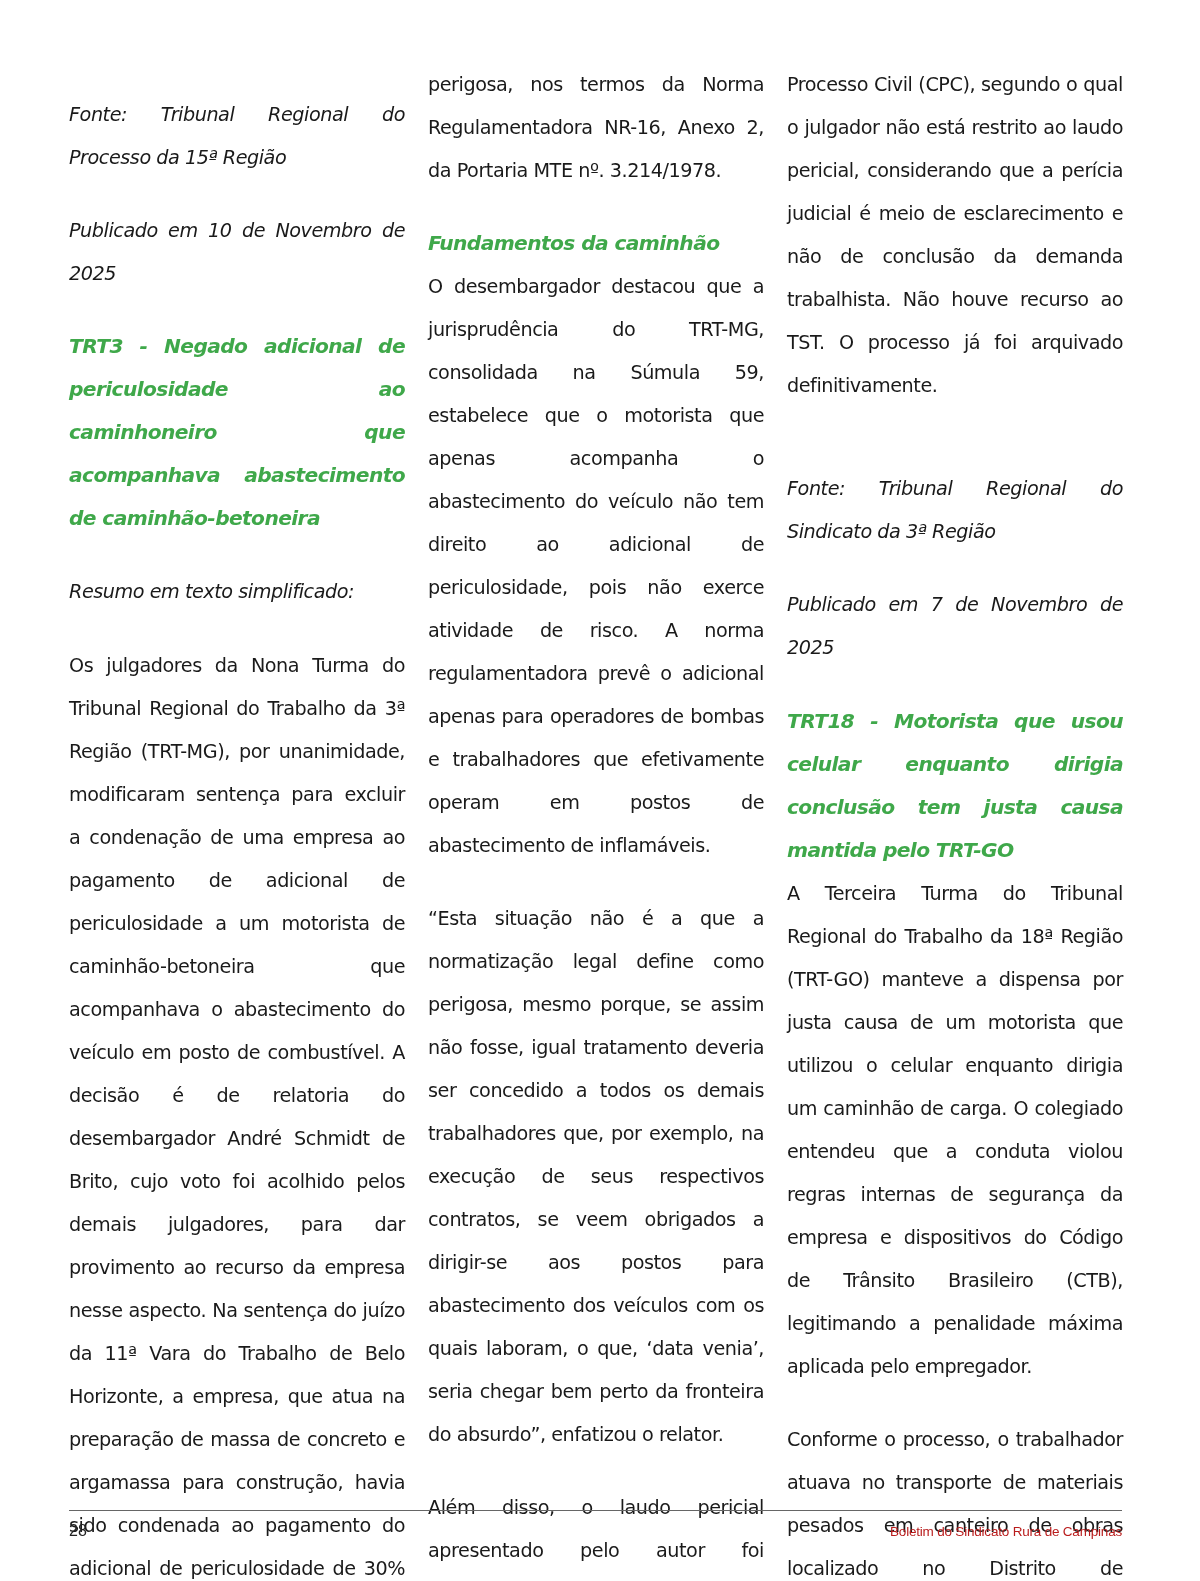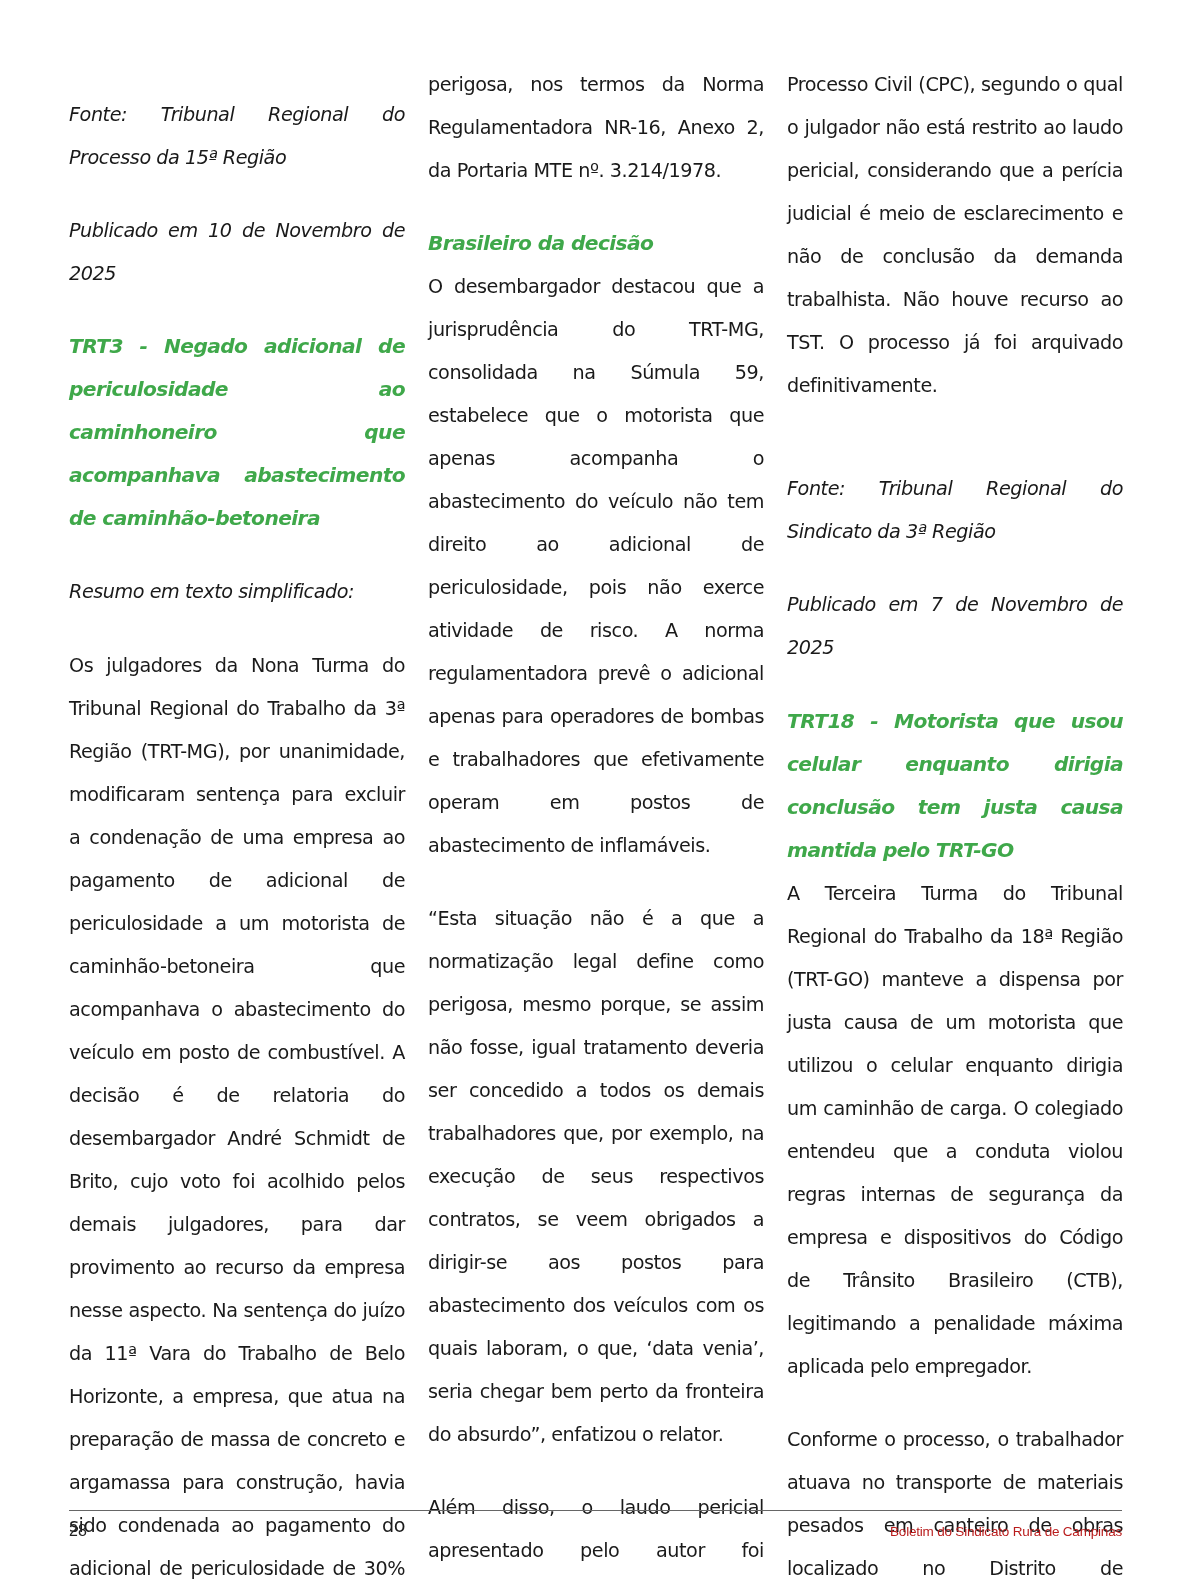--- a/index.html
+++ b/index.html
@@ -56,21 +56,21 @@
     <p class="heading">TRT3 - Negado adicional de periculosidade ao caminhoneiro que acompanhava abastecimento de caminhão-betoneira</p>
     <div class="gap"></div>
     <p class="italic">Resumo em texto simplificado:</p>
     <div class="gap"></div>
     <p>Os julgadores da Nona Turma do Tribunal Regional do Trabalho da 3ª Região (TRT-MG), por unanimidade, modificaram sentença para excluir a condenação de uma empresa ao pagamento de adicional de periculosidade a um motorista de caminhão-betoneira que acompanhava o abastecimento do veículo em posto de combustível. A decisão é de relatoria do desembargador André Schmidt de Brito, cujo voto foi acolhido pelos demais julgadores, para dar provimento ao recurso da empresa nesse aspecto. Na sentença do juízo da 11ª Vara do Trabalho de Belo Horizonte, a empresa, que atua na preparação de massa de concreto e argamassa para construção, havia sido condenada ao pagamento do adicional de periculosidade de 30% sobre o salário-base (sem considerar horas extras, comissões, gratificações ou outros adicionais) do trabalhador. Entretanto, ao modificar a decisão, o relator pontuou que a atividade do empregado motorista que conduz o veículo para abastecê-lo, ficando sob a responsabilidade do frentista a operação da bomba para o provisionamento do combustível, não é caracterizada como</p>
   </div>
 
   <div class="col col2">
     <p>perigosa, nos termos da Norma Regulamentadora NR-16, Anexo 2, da Portaria MTE nº. 3.214/1978.</p>
     <div class="gap"></div>
-    <p class="heading">Brasileiro da decisão</p>
+    <p class="heading">Fundamentos da caminhão</p>
     <p>O desembargador destacou que a jurisprudência do TRT-MG, consolidada na Súmula 59, estabelece que o motorista que apenas acompanha o abastecimento do veículo não tem direito ao adicional de periculosidade, pois não exerce atividade de risco. A norma regulamentadora prevê o adicional apenas para operadores de bombas e trabalhadores que efetivamente operam em postos de abastecimento de inflamáveis.</p>
     <div class="gap"></div>
     <p>“Esta situação não é a que a normatização legal define como perigosa, mesmo porque, se assim não fosse, igual tratamento deveria ser concedido a todos os demais trabalhadores que, por exemplo, na execução de seus respectivos contratos, se veem obrigados a dirigir-se aos postos para abastecimento dos veículos com os quais laboram, o que, ‘data venia’, seria chegar bem perto da fronteira do absurdo”, enfatizou o relator.</p>
     <div class="gap"></div>
     <p>Além disso, o laudo pericial apresentado pelo autor foi desconsiderado pelo magistrado, que ressaltou que o simples fato de permanecer na área de abastecimento não implica, por si só, a concessão do adicional. O entendimento foi reforçado pela Súmula 364 do Tribunal Superior do Trabalho (TST), que condiciona o pagamento do adicional à exposição habitual e não eventual a agentes perigosos. Na decisão, também houve referência ao artigo 479 do Código de</p>
   </div>
 
   <div class="col col3">
     <p>Processo Civil (CPC), segundo o qual o julgador não está restrito ao laudo pericial, considerando que a perícia judicial é meio de esclarecimento e não de conclusão da demanda trabalhista. Não houve recurso ao TST. O processo já foi arquivado definitivamente.</p>
     <div class="gap"></div>

